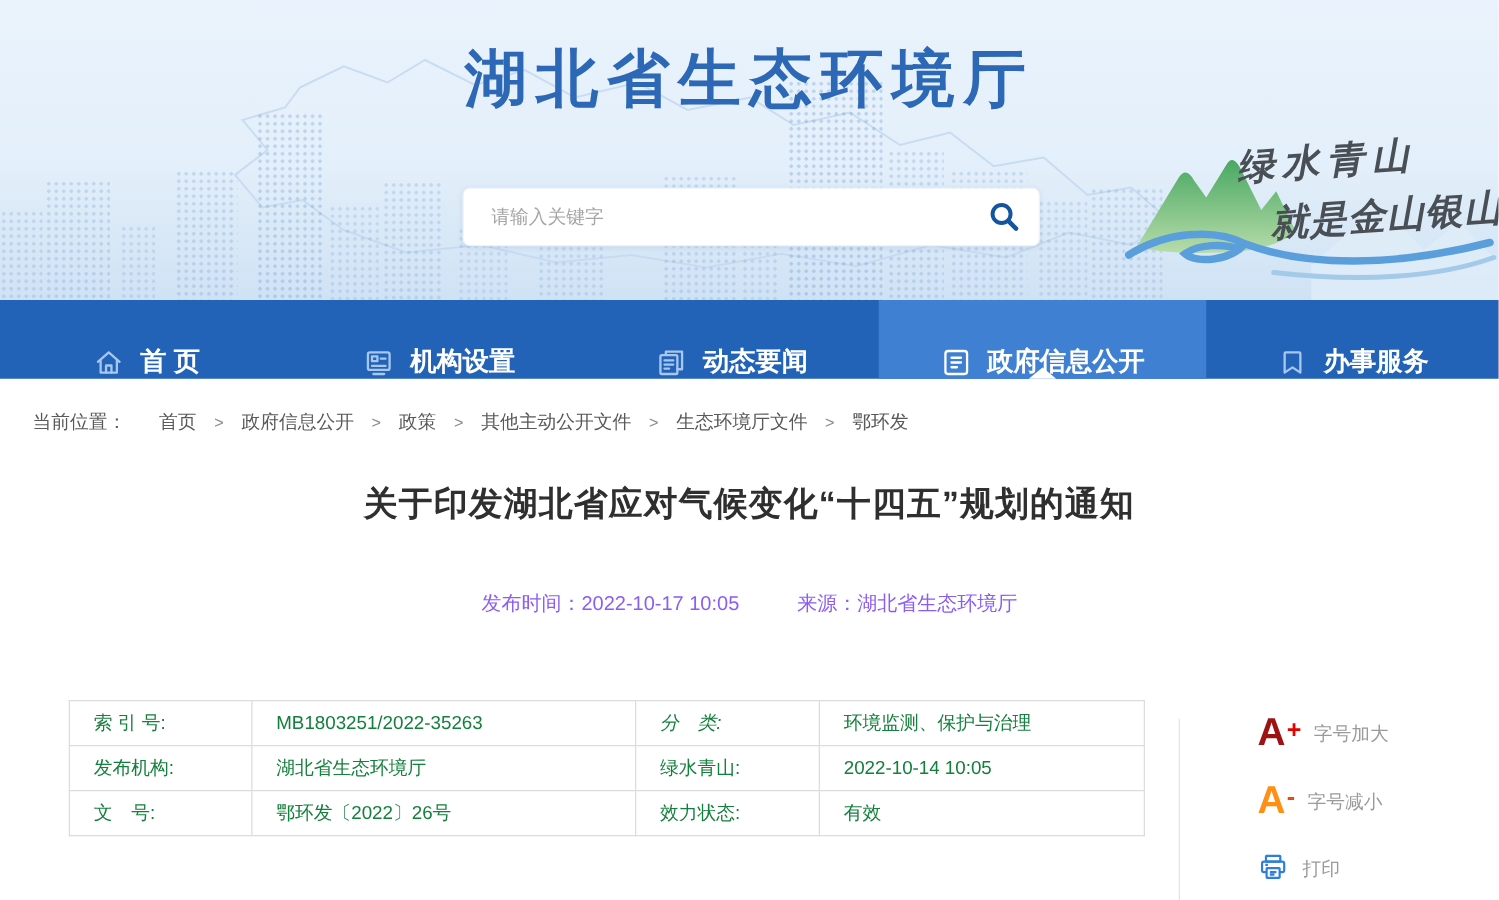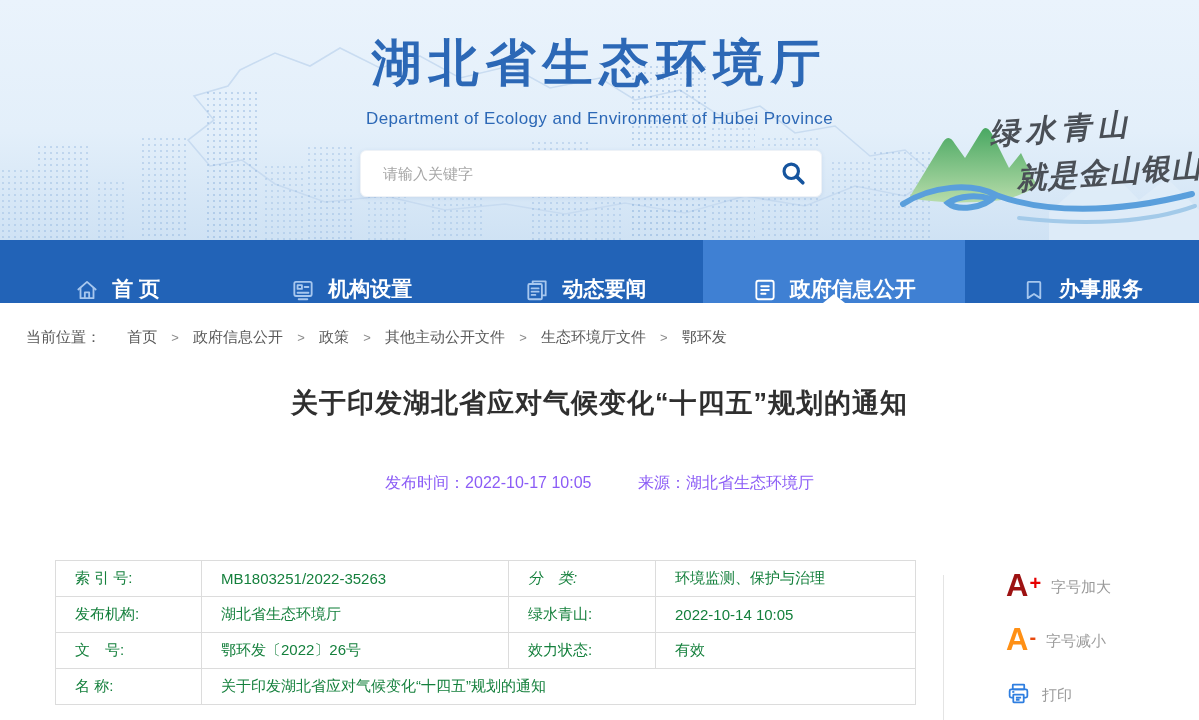--- a/index.html
+++ b/index.html
@@ -11,21 +11,21 @@
     background:linear-gradient(180deg,#eaf3fc 0%,#e3effa 55%,#cfe2f4 100%); }
   .deco-map { position:absolute; left:90px; top:8px; opacity:.9; pointer-events:none; }
   .skyline { position:absolute; inset:0; pointer-events:none; }
   .b { position:absolute; bottom:0;
     background-image:radial-gradient(rgba(96,146,205,.42) 1.2px,transparent 1.3px);
     background-size:6px 6px; }
   .brand { position:relative; text-align:center; padding-top:30px; z-index:2; }
   .site-title { font-family:"Liberation Serif","DejaVu Serif",serif; font-weight:bold;
     font-size:50px; letter-spacing:7px; color:#2c68b6; }
   .site-sub { margin-top:12px; font-size:17px; color:#2c68b6; letter-spacing:.4px; }
-  .searchbox { position:absolute; left:360px; top:150px; width:462px; height:47px;
+  .searchbox { position:absolute; left:370px; top:150px; width:462px; height:47px;
     background:#fff; border:1px solid #eef2f7; border-radius:6px; display:flex;
     align-items:center; padding:0 14px 0 22px; box-shadow:0 1px 4px rgba(60,100,160,.10); z-index:3; }
   .searchbox input { flex:1; border:none; outline:none; font-size:15px; color:#333; background:transparent; }
   .searchbox input::placeholder { color:#a6a6a6; }
   .search-btn { border:none; background:none; cursor:pointer; display:flex; align-items:center; }
   .slogan-art { position:absolute; right:0; top:92px; z-index:2; pointer-events:none; }
   .slogan-text { font-family:"Liberation Serif","DejaVu Serif",serif; font-weight:bold; font-style:italic; }
 
   
   .nav { display:flex; height:63px; background:#2263b7; position:relative; z-index:4; }
@@ -86,21 +86,20 @@
     <div class="b" style="left:593px;width:30px;height:70px;opacity:.5"></div>
     <div class="b" style="left:630px;width:76px;height:176px;opacity:.75"></div>
     <div class="b" style="left:710px;width:45px;height:120px;opacity:.6"></div>
     <div class="b" style="left:760px;width:62px;height:104px;opacity:.55"></div>
     <div class="b" style="left:830px;width:40px;height:80px;opacity:.5"></div>
     <div class="b" style="left:872px;width:58px;height:90px;opacity:.55"></div>
   </div>
 
   <div class="brand">
     <div class="site-title">湖北省生态环境厅</div>
-    <div class="site-sub">Department of Ecology and Environment of Hubei Province</div>
   </div>
 
   <div class="searchbox">
     <input type="text" placeholder="请输入关键字" style="">
     <button class="search-btn">
       <svg width="27" height="27" viewBox="0 0 24 24">
         <circle cx="10" cy="10" r="6.4" fill="none" stroke="#15549e" stroke-width="2.8"></circle>
         <line x1="15" y1="15" x2="20.3" y2="20.3" stroke="#15549e" stroke-width="3.2" stroke-linecap="round"></line>
       </svg>
     </button>
@@ -200,24 +199,20 @@
       <td>湖北省生态环境厅</td>
       <td>绿水青山:</td>
       <td>2022-10-14 10:05</td>
     </tr>
     <tr>
       <td>文　号:</td>
       <td>鄂环发〔2022〕26号</td>
       <td>效力状态:</td>
       <td>有效</td>
     </tr>
-    <tr>
-      <td>名 称:</td>
-      <td colspan="3">关于印发湖北省应对气候变化“十四五”规划的通知</td>
-    </tr>
   </tbody>
     </table>
 
   <div class="tools-divider"></div>
 
   <div class="tool t-inc" style="top:267px">
     <span><span class="aglyph">A</span><span class="asign">+</span></span>
     <span class="lbl">字号加大</span>
   </div>
   <div class="tool t-dec" style="top:321px">

